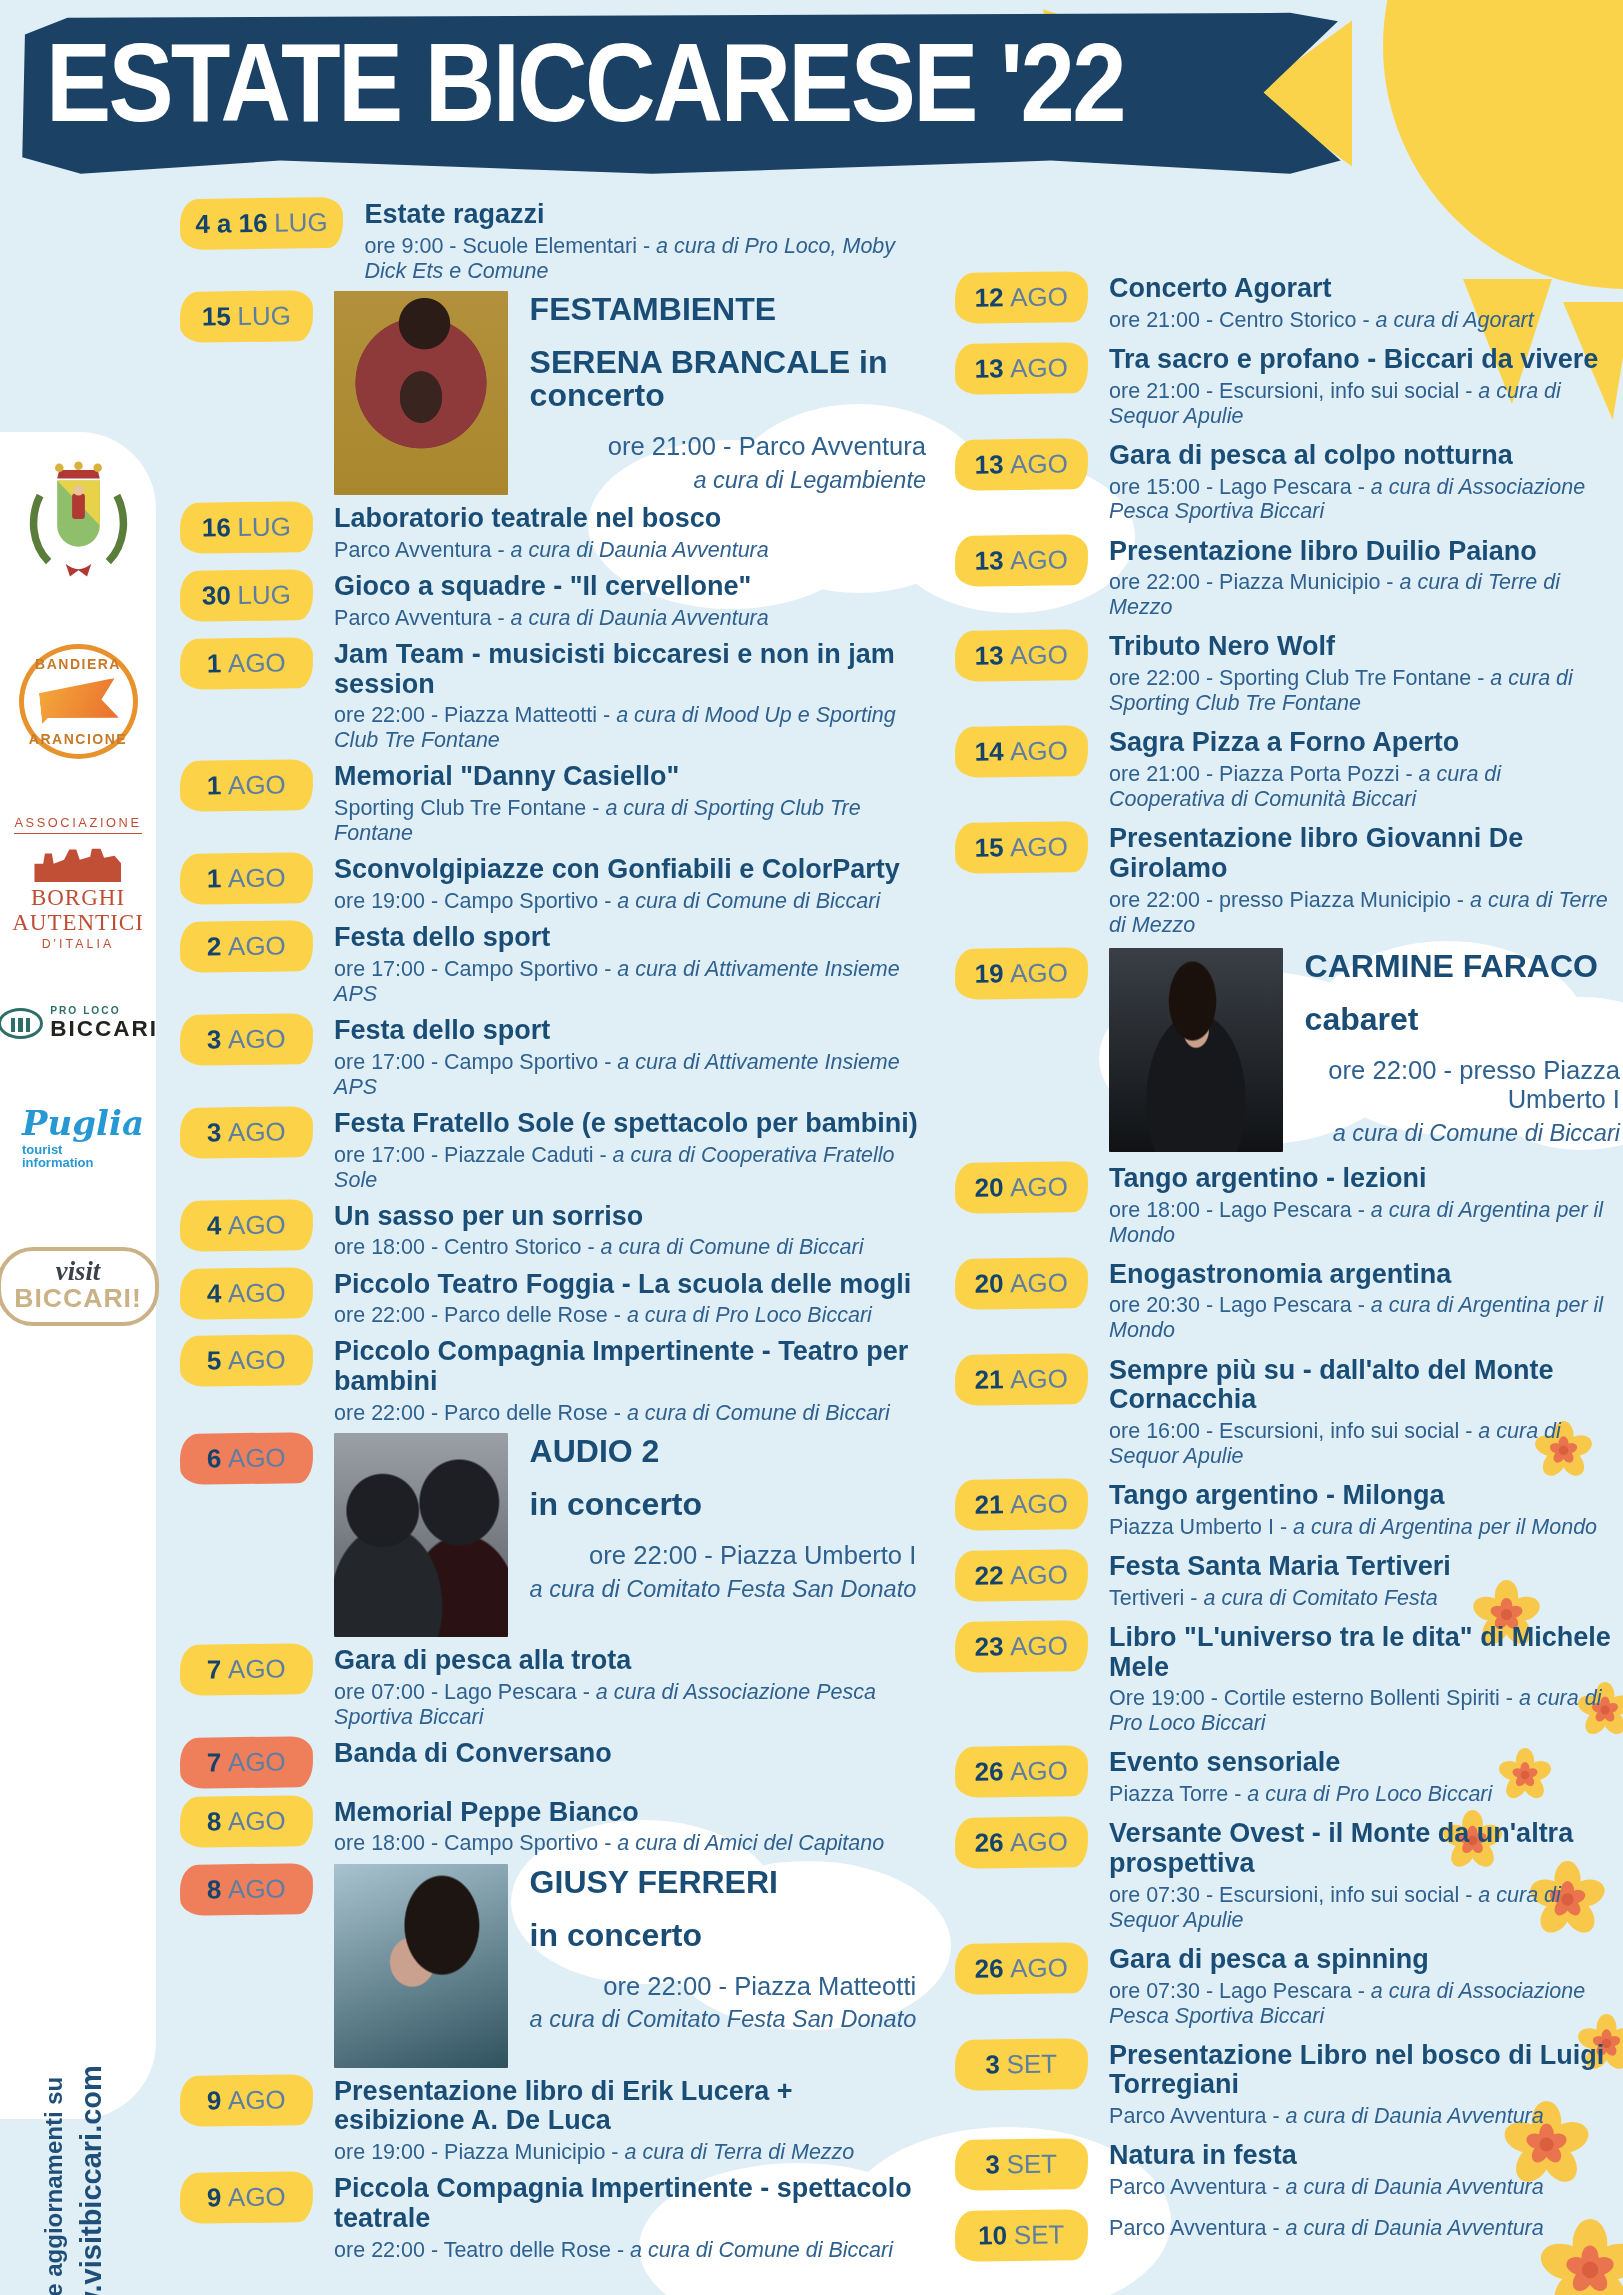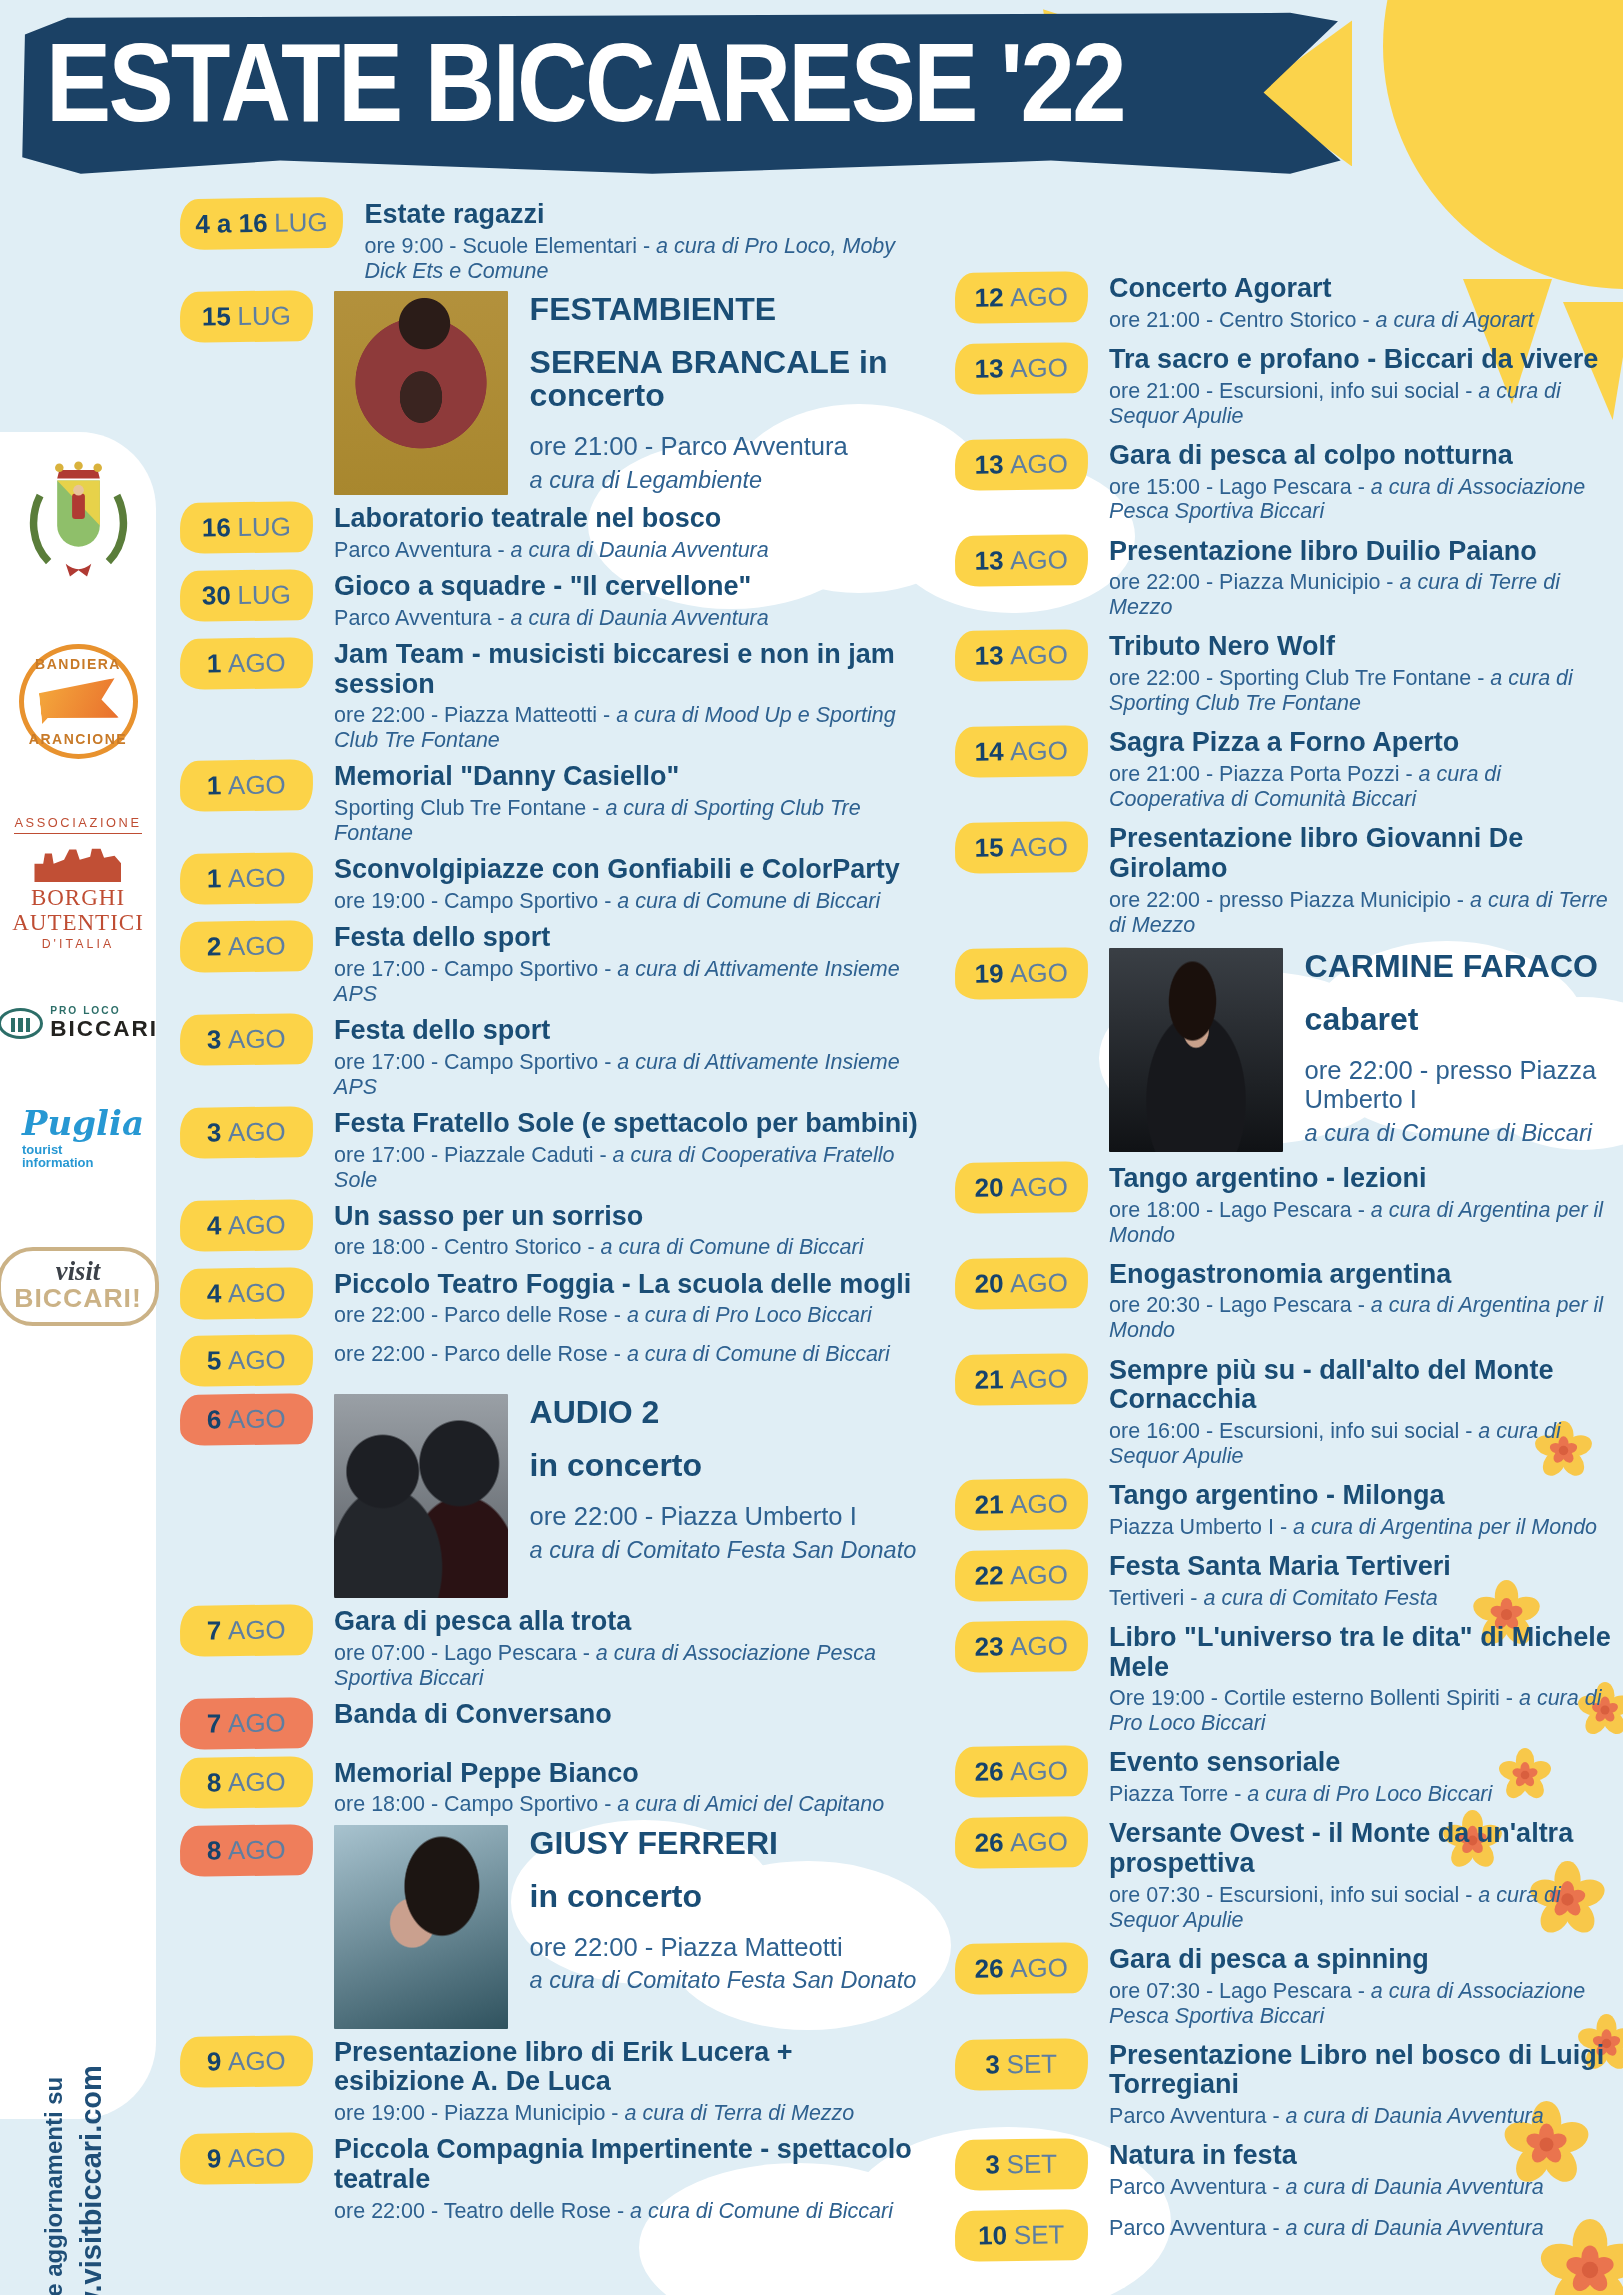--- a/index.html
+++ b/index.html
@@ -81,21 +81,21 @@
   .badge .m{font-size:26px;color:#5d7ea1;}
   .badge.orange{background:#ef7e5b;}
   .body{padding-top:2px;min-width:0;}
   .title{font-weight:bold;color:#1a4d75;font-size:27px;line-height:1.1;}
   .detail{font-size:21.5px;color:#2e6190;line-height:1.16;margin-top:4.1px;}
   .detail i{font-style:italic;}
   .photo{display:none;}
   .featured .photo{display:block;flex:0 0 174px;height:204px;border-radius:1px;}
   .featured .title{font-size:32px;line-height:1.05;}
   .featured .title div{margin-bottom:19.4px;}
-  .featured .detail{margin-top:1px;}
+  .featured .detail{margin-top:1px;text-align:right;}
   .featured .detail span{display:block;font-size:25.6px;}
   .featured .detail i{display:block;font-size:23.5px;margin-top:5.1px;}
   
   .ph-serena{background:
       radial-gradient(circle at 52% 16%, #2b1c18 0 13%, transparent 13.5%),
       radial-gradient(ellipse at 50% 52%, #3a2420 0 17%, transparent 17.5%),
       radial-gradient(circle at 50% 45%, #8e3a3a 0 46%, transparent 46.5%),
       linear-gradient(180deg,#b3913c,#a8872e);}
   .ph-audio2{background:
       radial-gradient(ellipse at 28% 38%, #1d1f24 0 20%, transparent 21%),
@@ -429,20 +429,23 @@
         </div>
       </div>
     </div>
       <div class="row">
       <div class="badge">
         <span class="d">5</span>
         <span class="m">AGO</span>
       </div>
 
       <div class="body">
+        <div class="title">
+            <div>Piccolo Compagnia Impertinente - Teatro per bambini</div>
+          </div>
         <div class="detail">
           <span>ore 22:00 - Parco delle Rose - </span><i>a cura di Comune di Biccari</i>
         </div>
       </div>
     </div>
       <div class="row featured">
       <div class="badge orange">
         <span class="d">6</span>
         <span class="m">AGO</span>
       </div>

